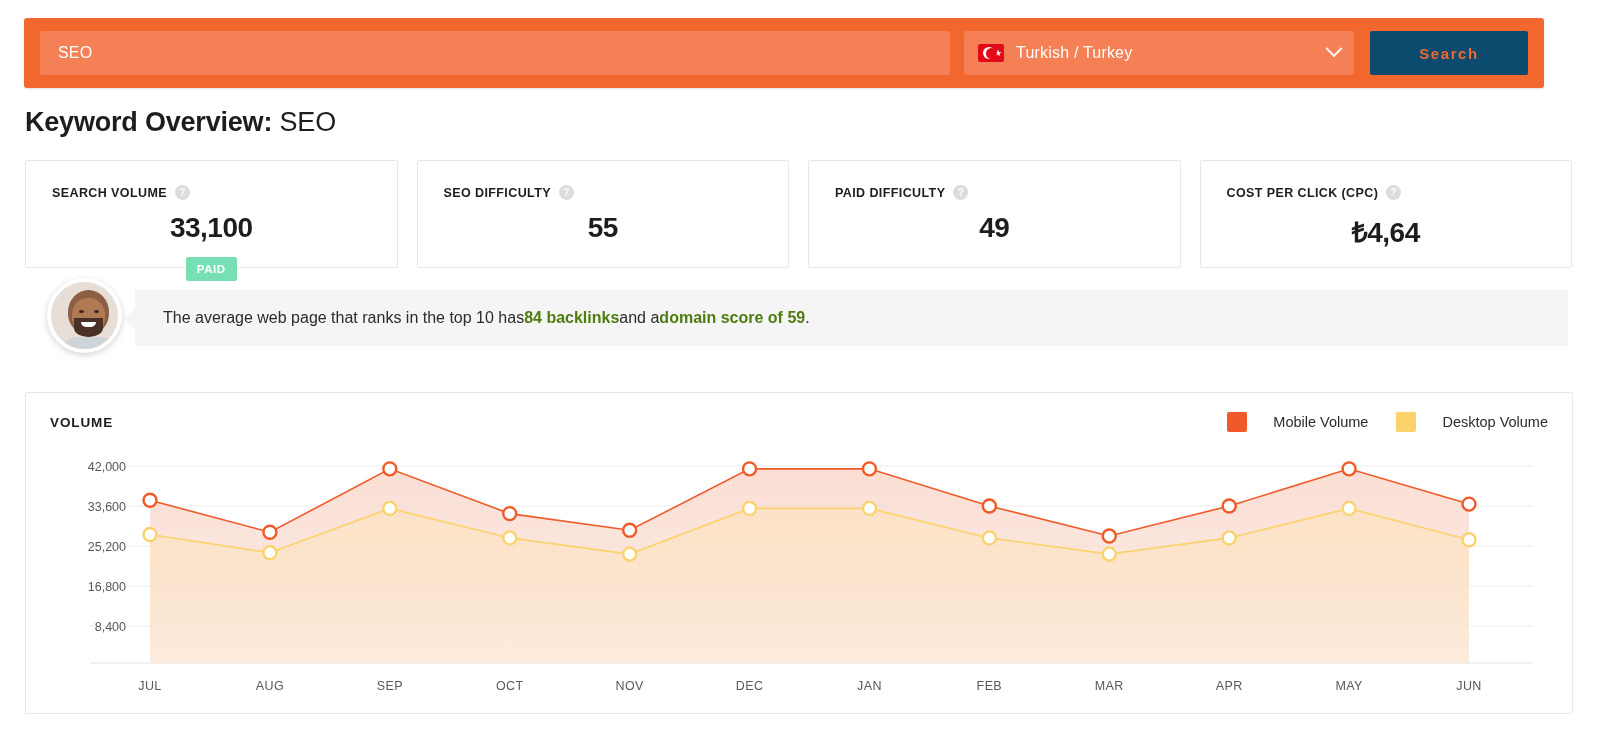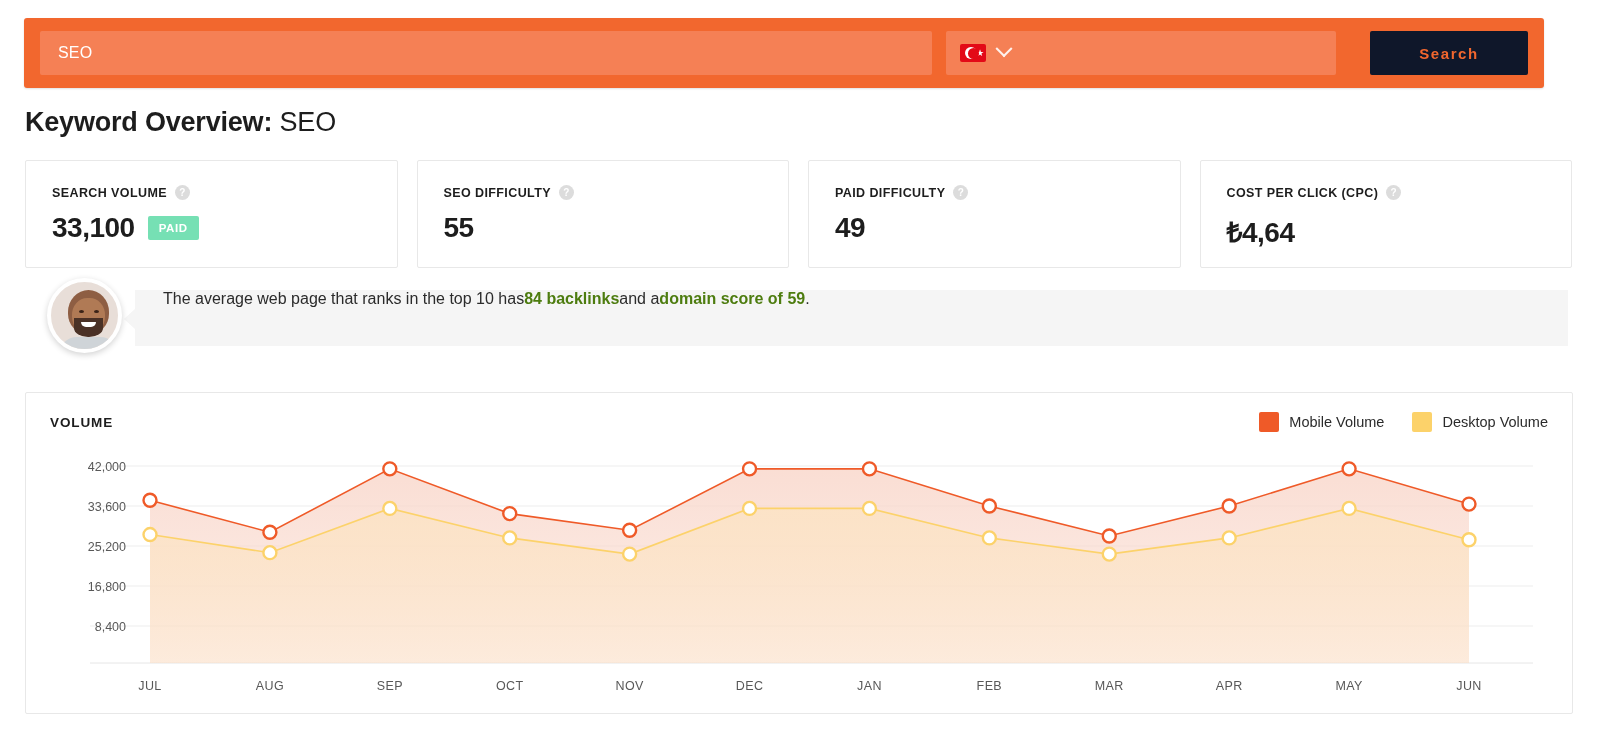--- a/index.html
+++ b/index.html
@@ -41,21 +41,21 @@
     content:""; position:absolute; left:8px; top:3.5px; width:11px; height:11px;
     border-radius:50%; background:#e30a17;
   }
   .flag-star {
     position:absolute; left:16px; top:5.5px; color:#fff; font-size:9px; line-height:7px;
   }
   .lang-label { color:#fff; font-size:16px; flex:1 1 auto; letter-spacing:.2px;}
   .chev { width:12px; height:12px; border-right:2px solid #fff; border-bottom:2px solid #fff;
           transform: rotate(45deg) translate(-3px,-3px); opacity:.9; flex:0 0 auto;}
   .search-btn {
-    width: 158px; height: 44px; margin-left: 34px; background: #0f172a; border: none;
+    width: 158px; height: 44px; margin-left: 16px; background: #0c4a6e; border: none;
     color: #f2672e; font-size: 15px; font-weight: 700; letter-spacing: 1.6px;
     cursor: pointer; border-radius: 2px; font-family: "Liberation Sans", sans-serif;
   }
 
   
   .page-title {
     position:absolute; left:25px; top:107px; font-size:27px; color:#1d1d1d;
     letter-spacing:-.2px; white-space:nowrap;text-align:right;
   }
   .page-title b { font-weight:700; }
@@ -70,32 +70,32 @@
   }
   .card-label {
     font-size:12.5px; font-weight:700; letter-spacing:.4px; color:#1d1d1d;
     display:flex; align-items:center; gap:8px; white-space:nowrap;
   }
   .qmark {
     width:15px; height:15px; border-radius:50%; background:#dcdcdc; color:#fff;
     font-size:10px; font-weight:700; display:inline-flex; align-items:center;
     justify-content:center; line-height:1; cursor:pointer;
   }
-  .card-value-row { display:flex; align-items:center; gap:13px; margin-top:12px; }
+  .card-value-row { display:flex; align-items:center; gap:13px; margin-top:12px;flex-direction:column; }
   .card-value { font-size:28px; font-weight:700; color:#1d1d1d; letter-spacing:-.5px; }
   .badge {
     background:#76e0b4; color:#fff; font-size:11.5px; font-weight:700;
     letter-spacing:.6px; padding:6px 11px; border-radius:2px;
   }
 
   
   .tip-wrap { position:absolute; left:25px; top:290px; width:1547px; height:56px; }
   .tip-box {
     position:absolute; left:110px; top:0; right:4px; height:56px; background:#f5f5f5;
-    display:flex; padding-left:28px; font-size:16px; color:#2b2b2b;
+    display:flex; align-items:center; padding-left:28px; font-size:16px; color:#2b2b2b;
   }
   .tip-box::before {
     content:""; position:absolute; left:-11px; top:18px; width:0; height:0;
     border-top:11px solid transparent; border-bottom:11px solid transparent;
     border-right:12px solid #f5f5f5;
   }
   .tip-box .hl { color:#4d7c0f; font-weight:700; }
   .avatar {
     position:absolute; left:22px; top:-12px; width:75px; height:75px; border-radius:50%;
     background:#e8ded8; border:4px solid #fff; overflow:hidden;
@@ -116,37 +116,38 @@
 
   
   .chart-panel {
     position:absolute; left:25px; top:392px; width:1548px; height:322px;
     background:#fff; border:1px solid #e8e8e8; border-radius:2px;
   }
   .chart-head { position:absolute; left:24px; top:17px; right:24px; height:24px;
                 display:flex; align-items:center; justify-content:space-between; }
   .chart-title { font-size:13.5px; font-weight:700; letter-spacing:.9px; color:#1d1d1d; }
   .legend { display:flex; align-items:center; gap:28px; }
-  .legend-item { display:flex; align-items:center; gap:10px; font-size:14.5px; color:#2b2b2b; }
+  .legend-item { display:flex; align-items:center; gap:26px; font-size:14.5px; color:#2b2b2b; }
   .swatch { width:20px; height:20px; border-radius:2px; flex:0 0 auto; }
 
   .plot { position:absolute; left:0; top:48px; width:1547px; height:274px; }
   svg { display:block; }
 </style>
 </head>
 <body>
 
 <div class="page">
 
   <div class="searchbar">
     <input class="search-input" value="SEO" placeholder="Enter a keyword" style="">
     <div class="lang-select">
       <span class="flag">
           <span class="flag-star">★</span>
         </span>
+      <span class="lang-label">Turkish / Turkey</span>
       <span class="chev"></span>
     </div>
     <button class="search-btn">Search</button>
   </div>
 
   <div class="page-title">
     <b>Keyword Overview:</b>
     <span>SEO</span>
   </div>
 

